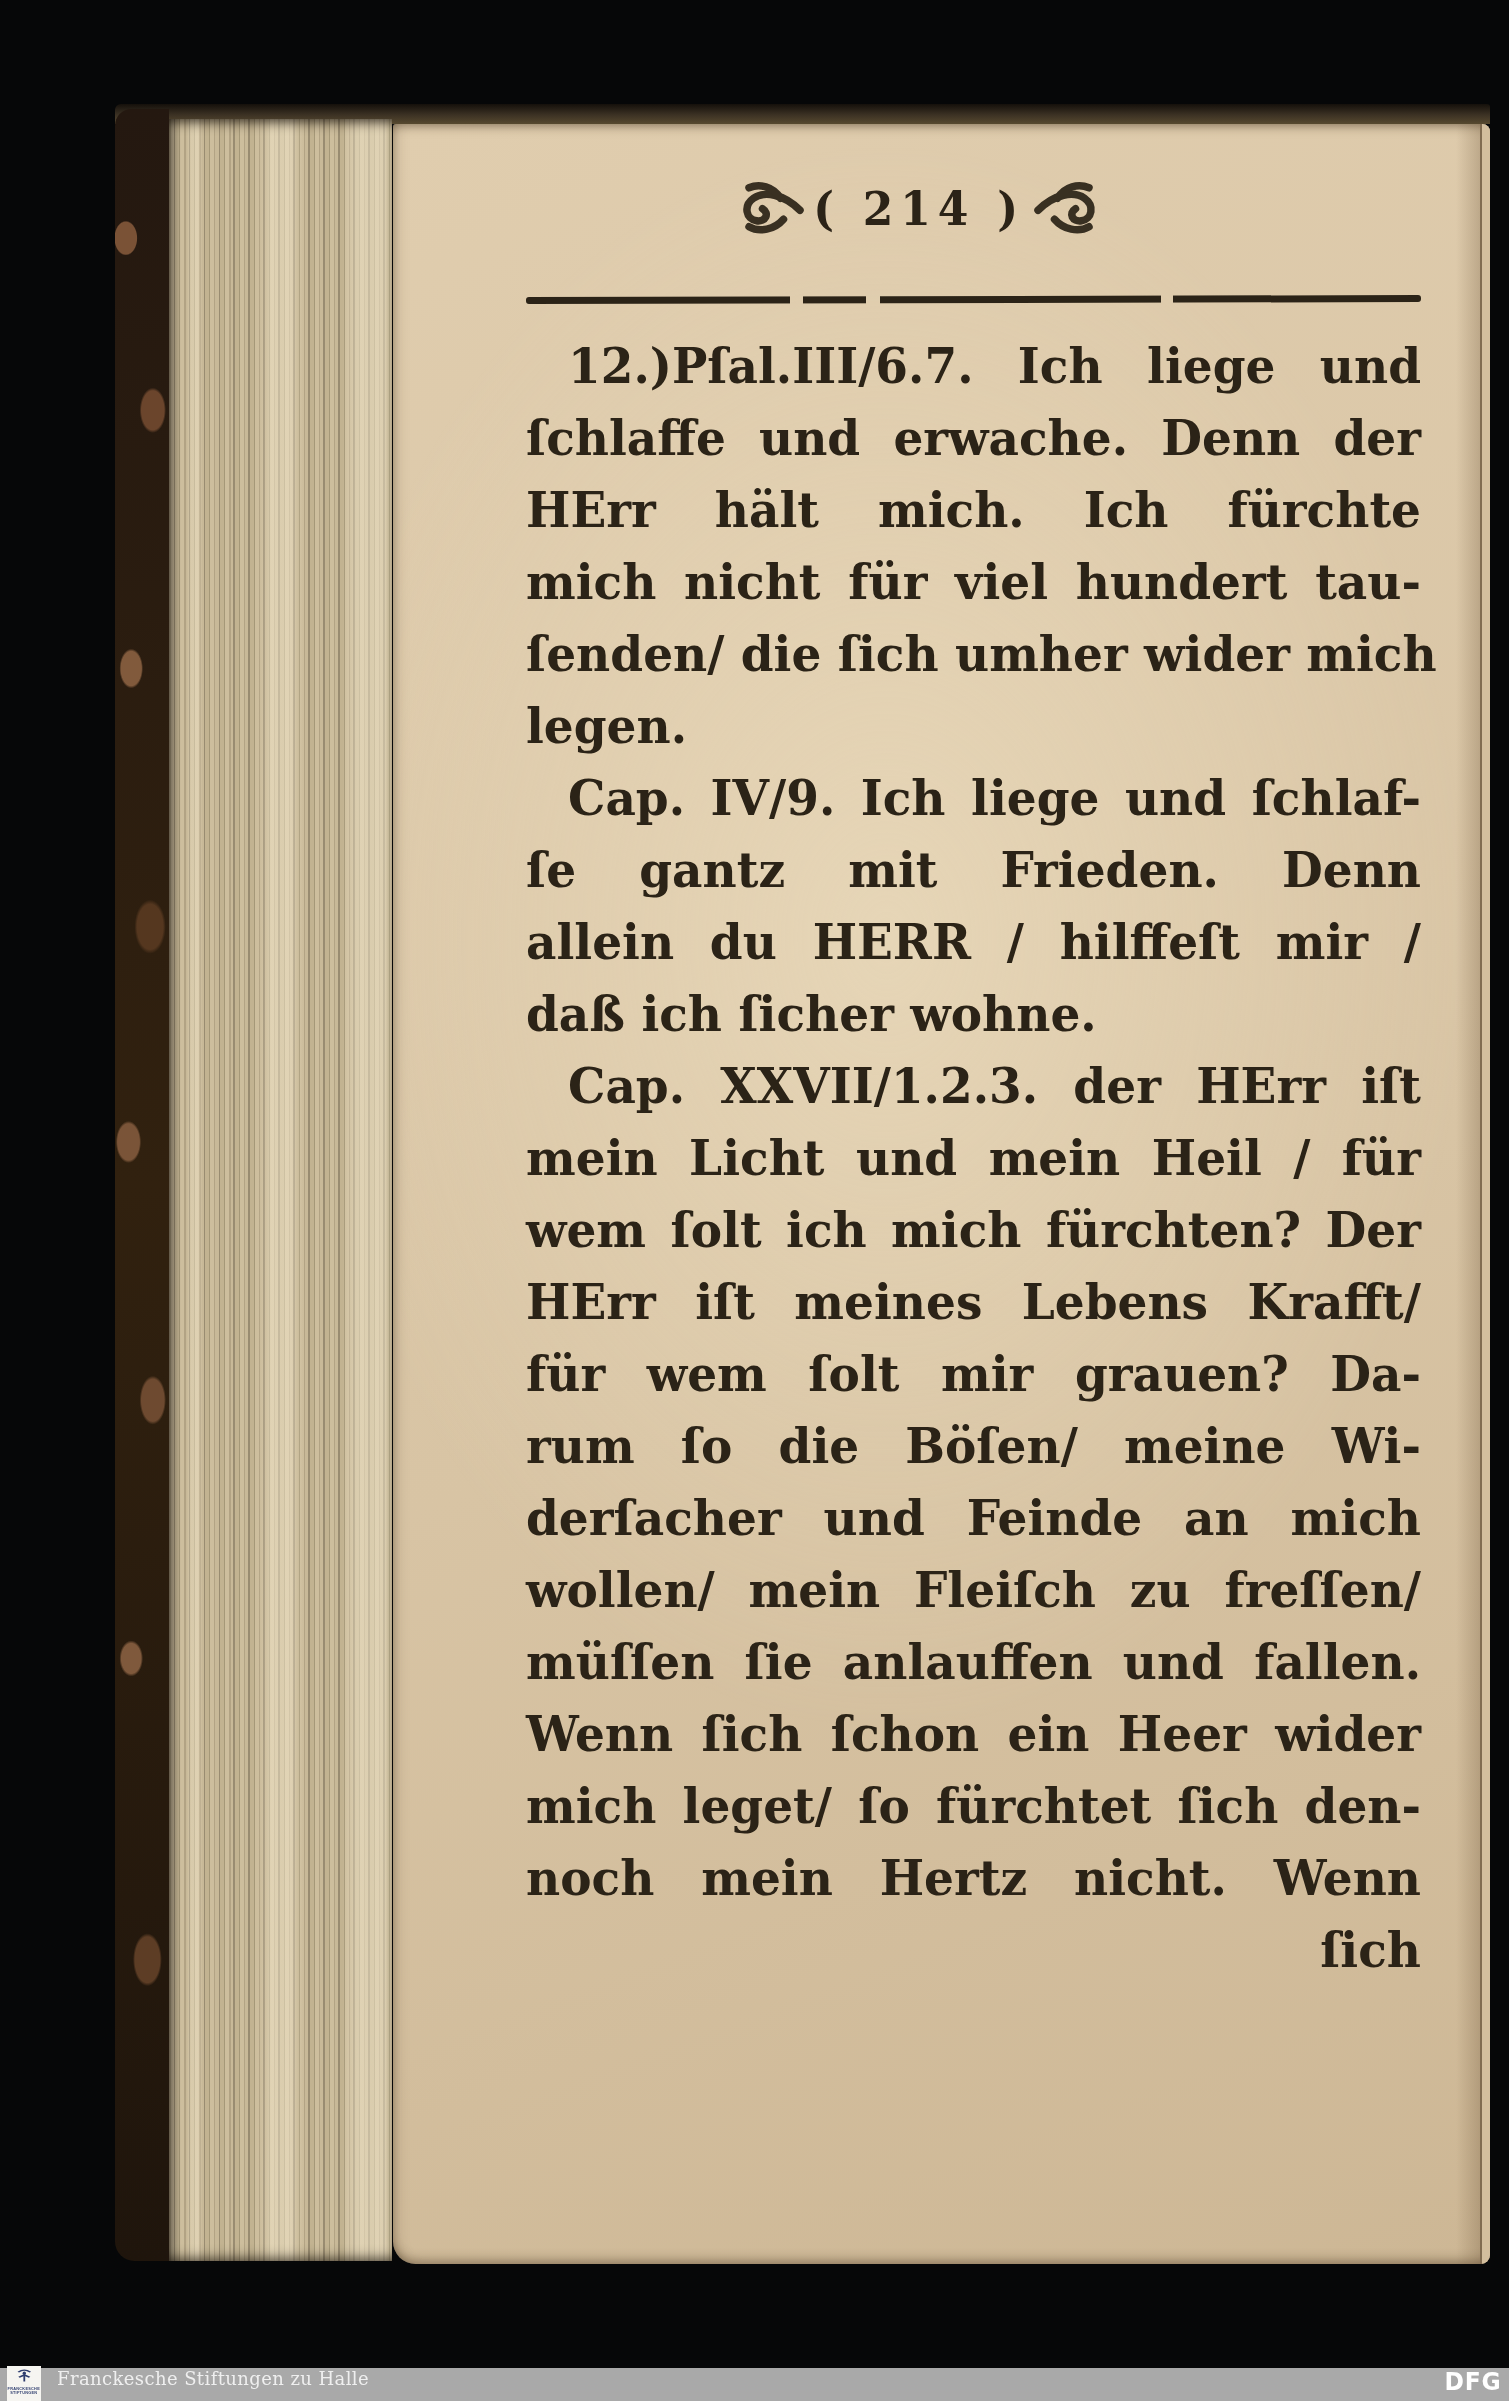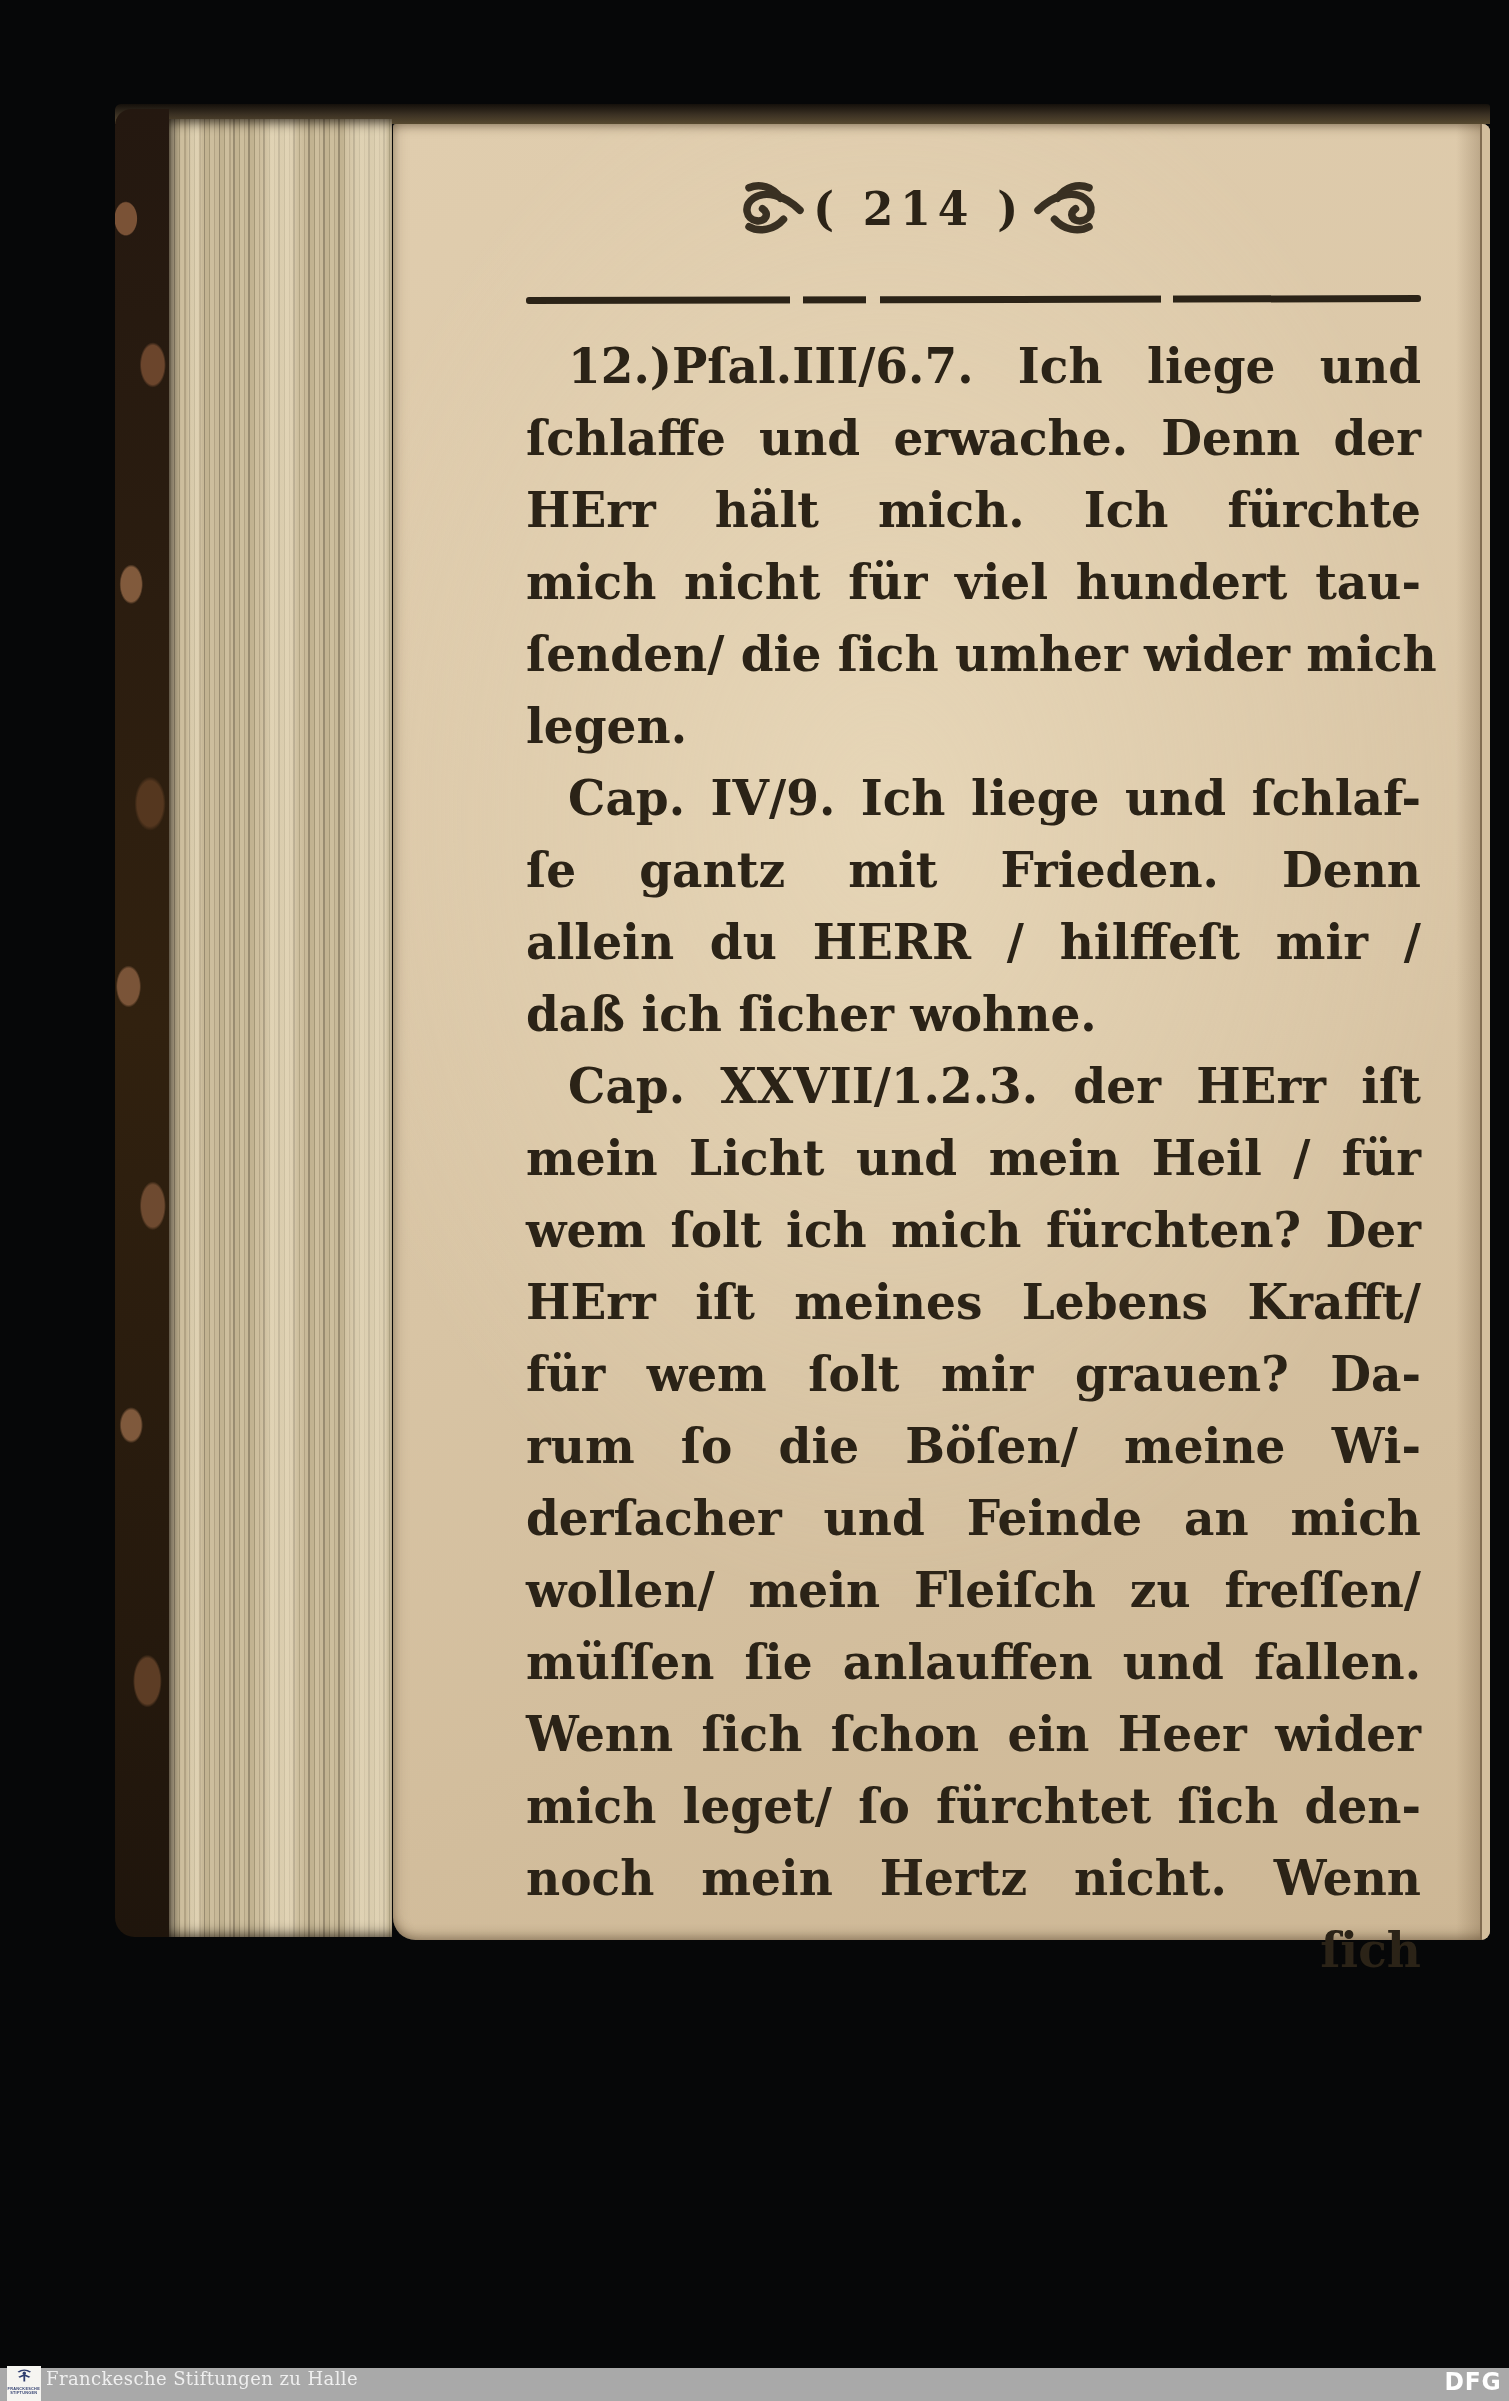--- a/index.html
+++ b/index.html
@@ -5,21 +5,21 @@
   html,body{margin:0;padding:0;}
   body{
     width:1509px;height:2401px;
     background:#060708;
     position:relative;
     overflow:hidden;
     font-family:"DejaVu Serif", serif;
   }
   
   .book{
-    position:absolute;left:115px;top:104px;width:1375px;height:1836px;
+    position:absolute;left:115px;top:104px;width:1375px;height:2160px;
   }
   .top-edge{
     position:absolute;left:0;top:0;width:100%;height:19.6px;
     background:linear-gradient(180deg,#15100b 0%,#3c3224 55%,#57492f 100%);
     border-radius:6px 3px 0 0;
   }
   .cover-edge{
     position:absolute;left:0;top:4.5px;width:54px;height:calc(100% - 7.5px);
     background:
       radial-gradient(19.6px 29px at 20% 6%,  #7a5236 0 55%, transparent 60%),
@@ -114,21 +114,21 @@
     position:absolute;left:6.8px;top:-2.3px;width:34px;height:35px;
     background:#f6f5f1;
     display:flex;flex-direction:column;align-items:center;justify-content:flex-start;
     padding-top:2.3px;box-sizing:border-box;
   }
   .logo-text{
     font:700 3.8px/4.5px "Liberation Sans", sans-serif;
     color:#2e3d6e;letter-spacing:0.3px;text-align:center;margin-top:1.5px;
   }
   .institution{
-    position:absolute;left:46px;top:0;height:22px;line-height:35px;
+    position:absolute;left:57px;top:0;height:22px;line-height:35px;
     font:400 18px "DejaVu Serif", serif;
     color:#efefef;letter-spacing:0.4px;
   }
   .dfg{
     position:absolute;right:7.5px;top:0;height:33px;line-height:35px;
     font:800 23.4px "DejaVu Sans", sans-serif;
     color:#ffffff;letter-spacing:0.8px;
     transform:scaleY(1.05);
   }
 </style>

